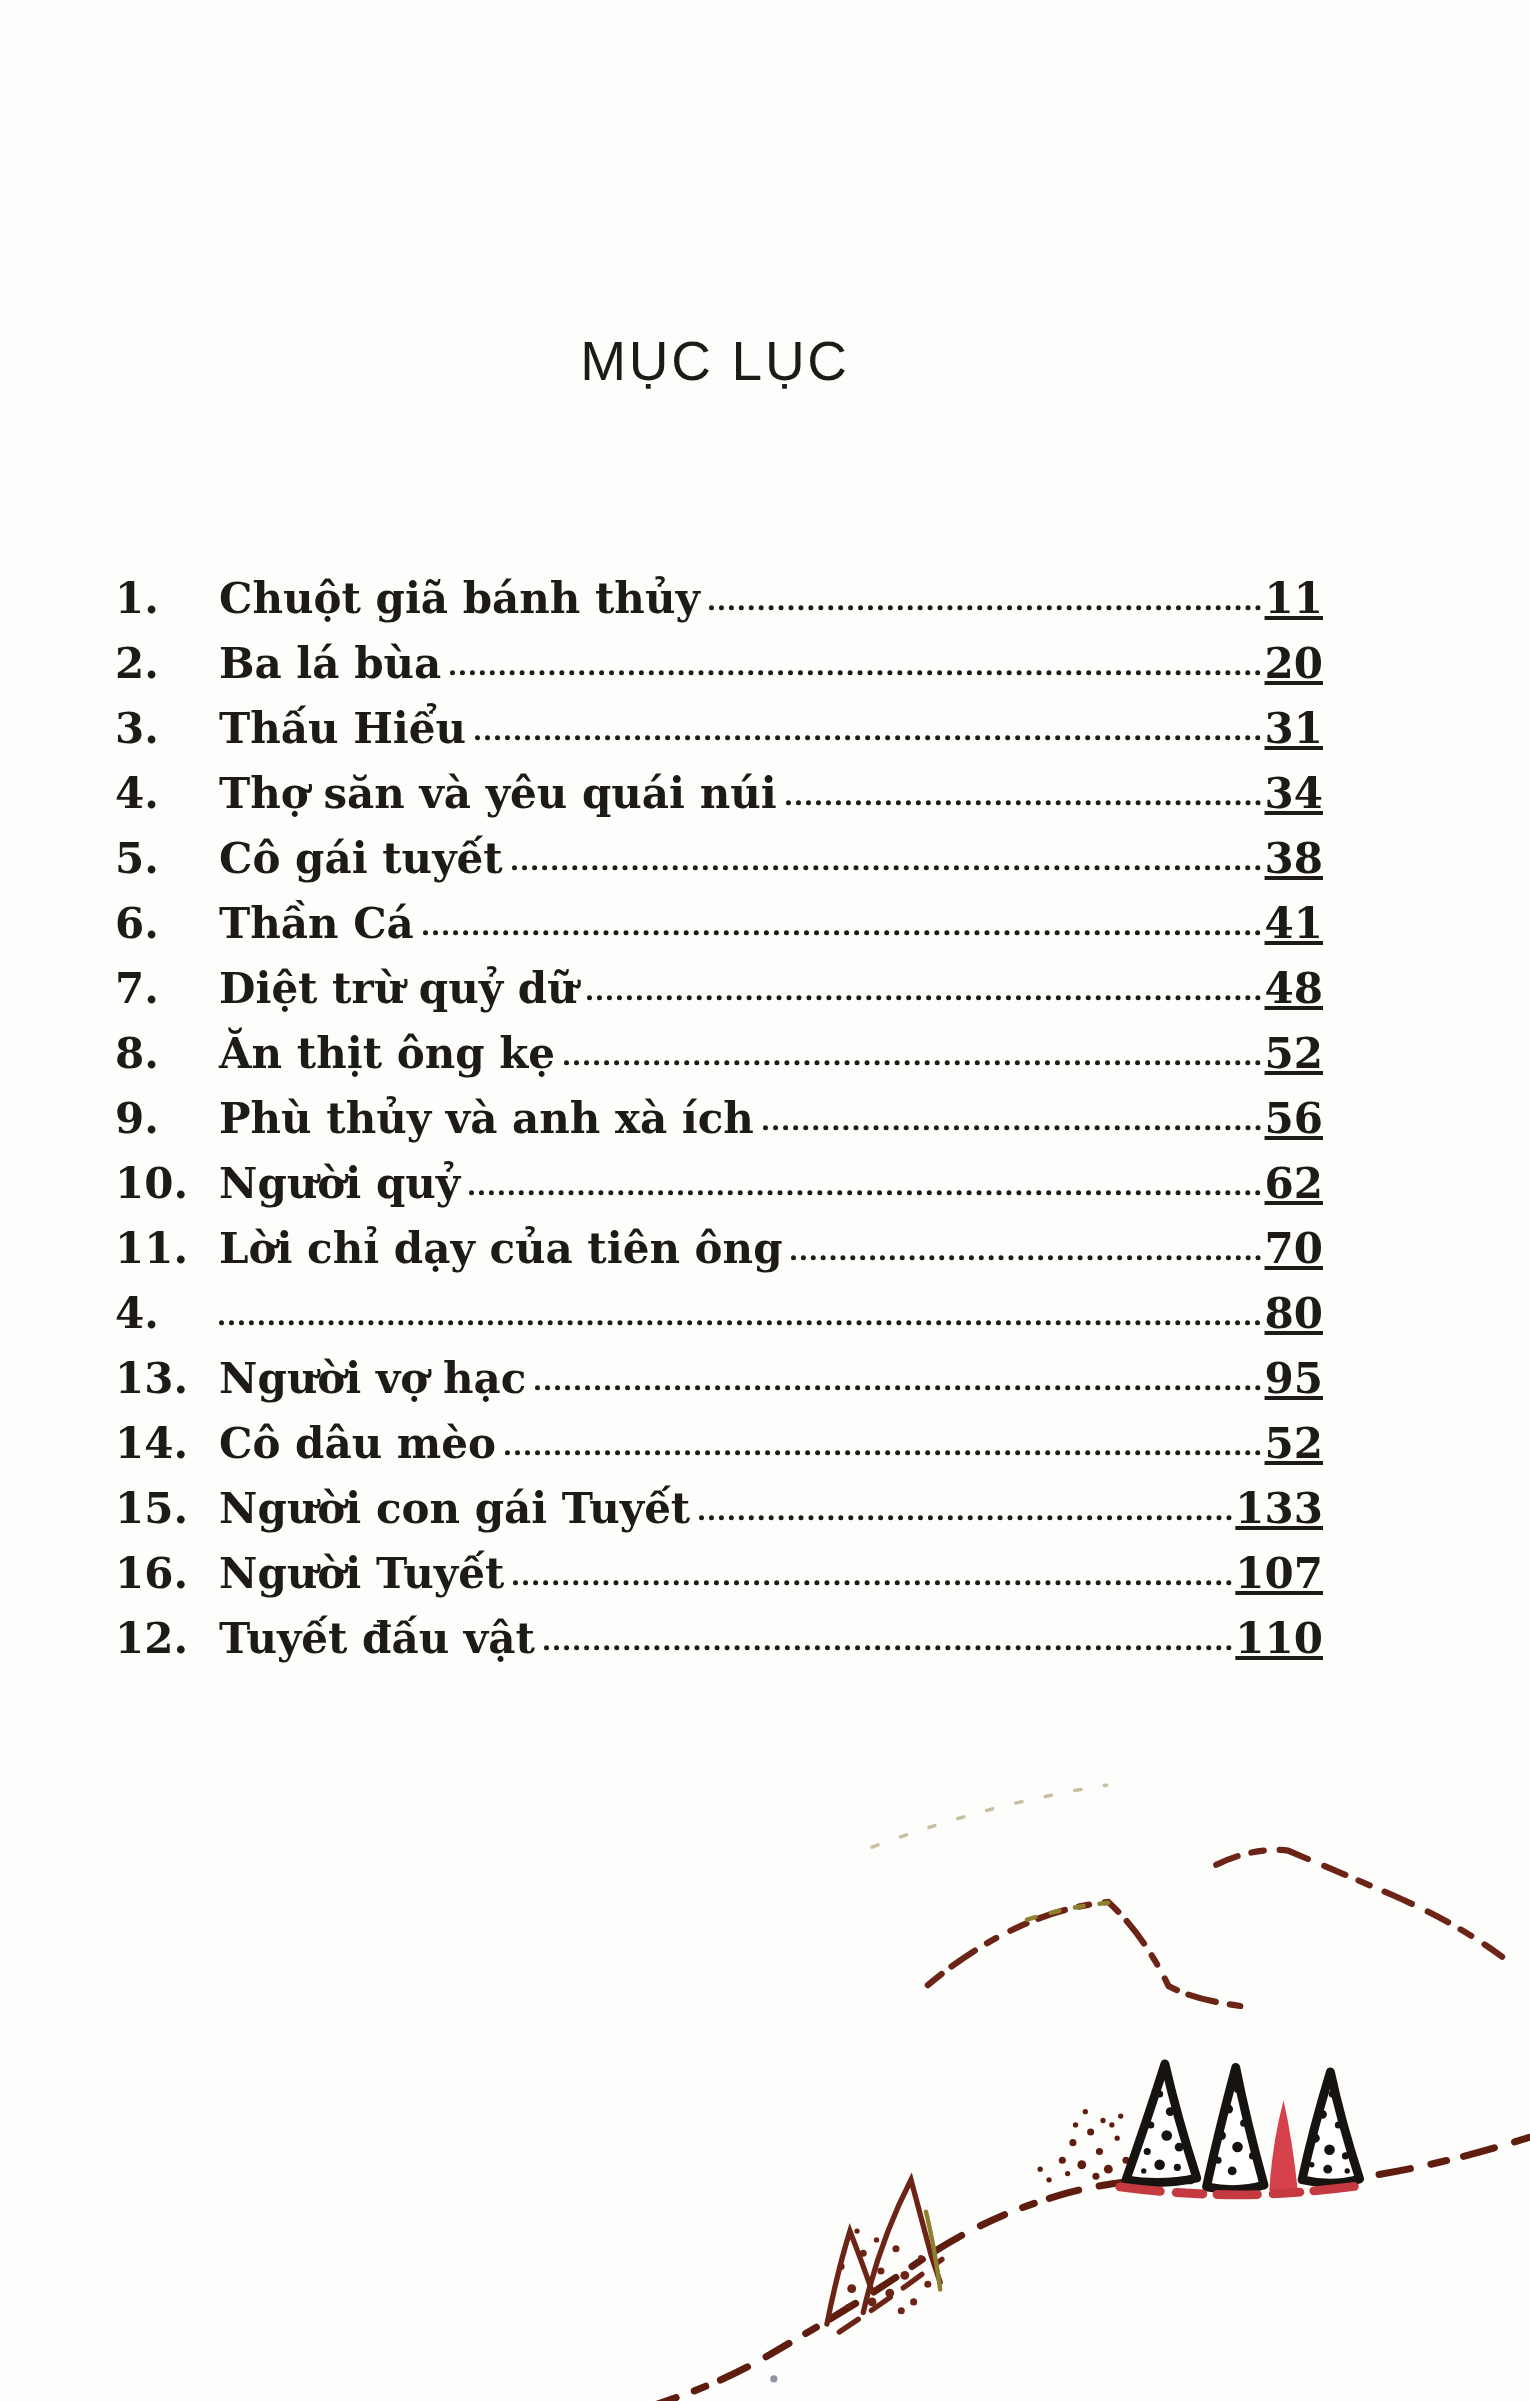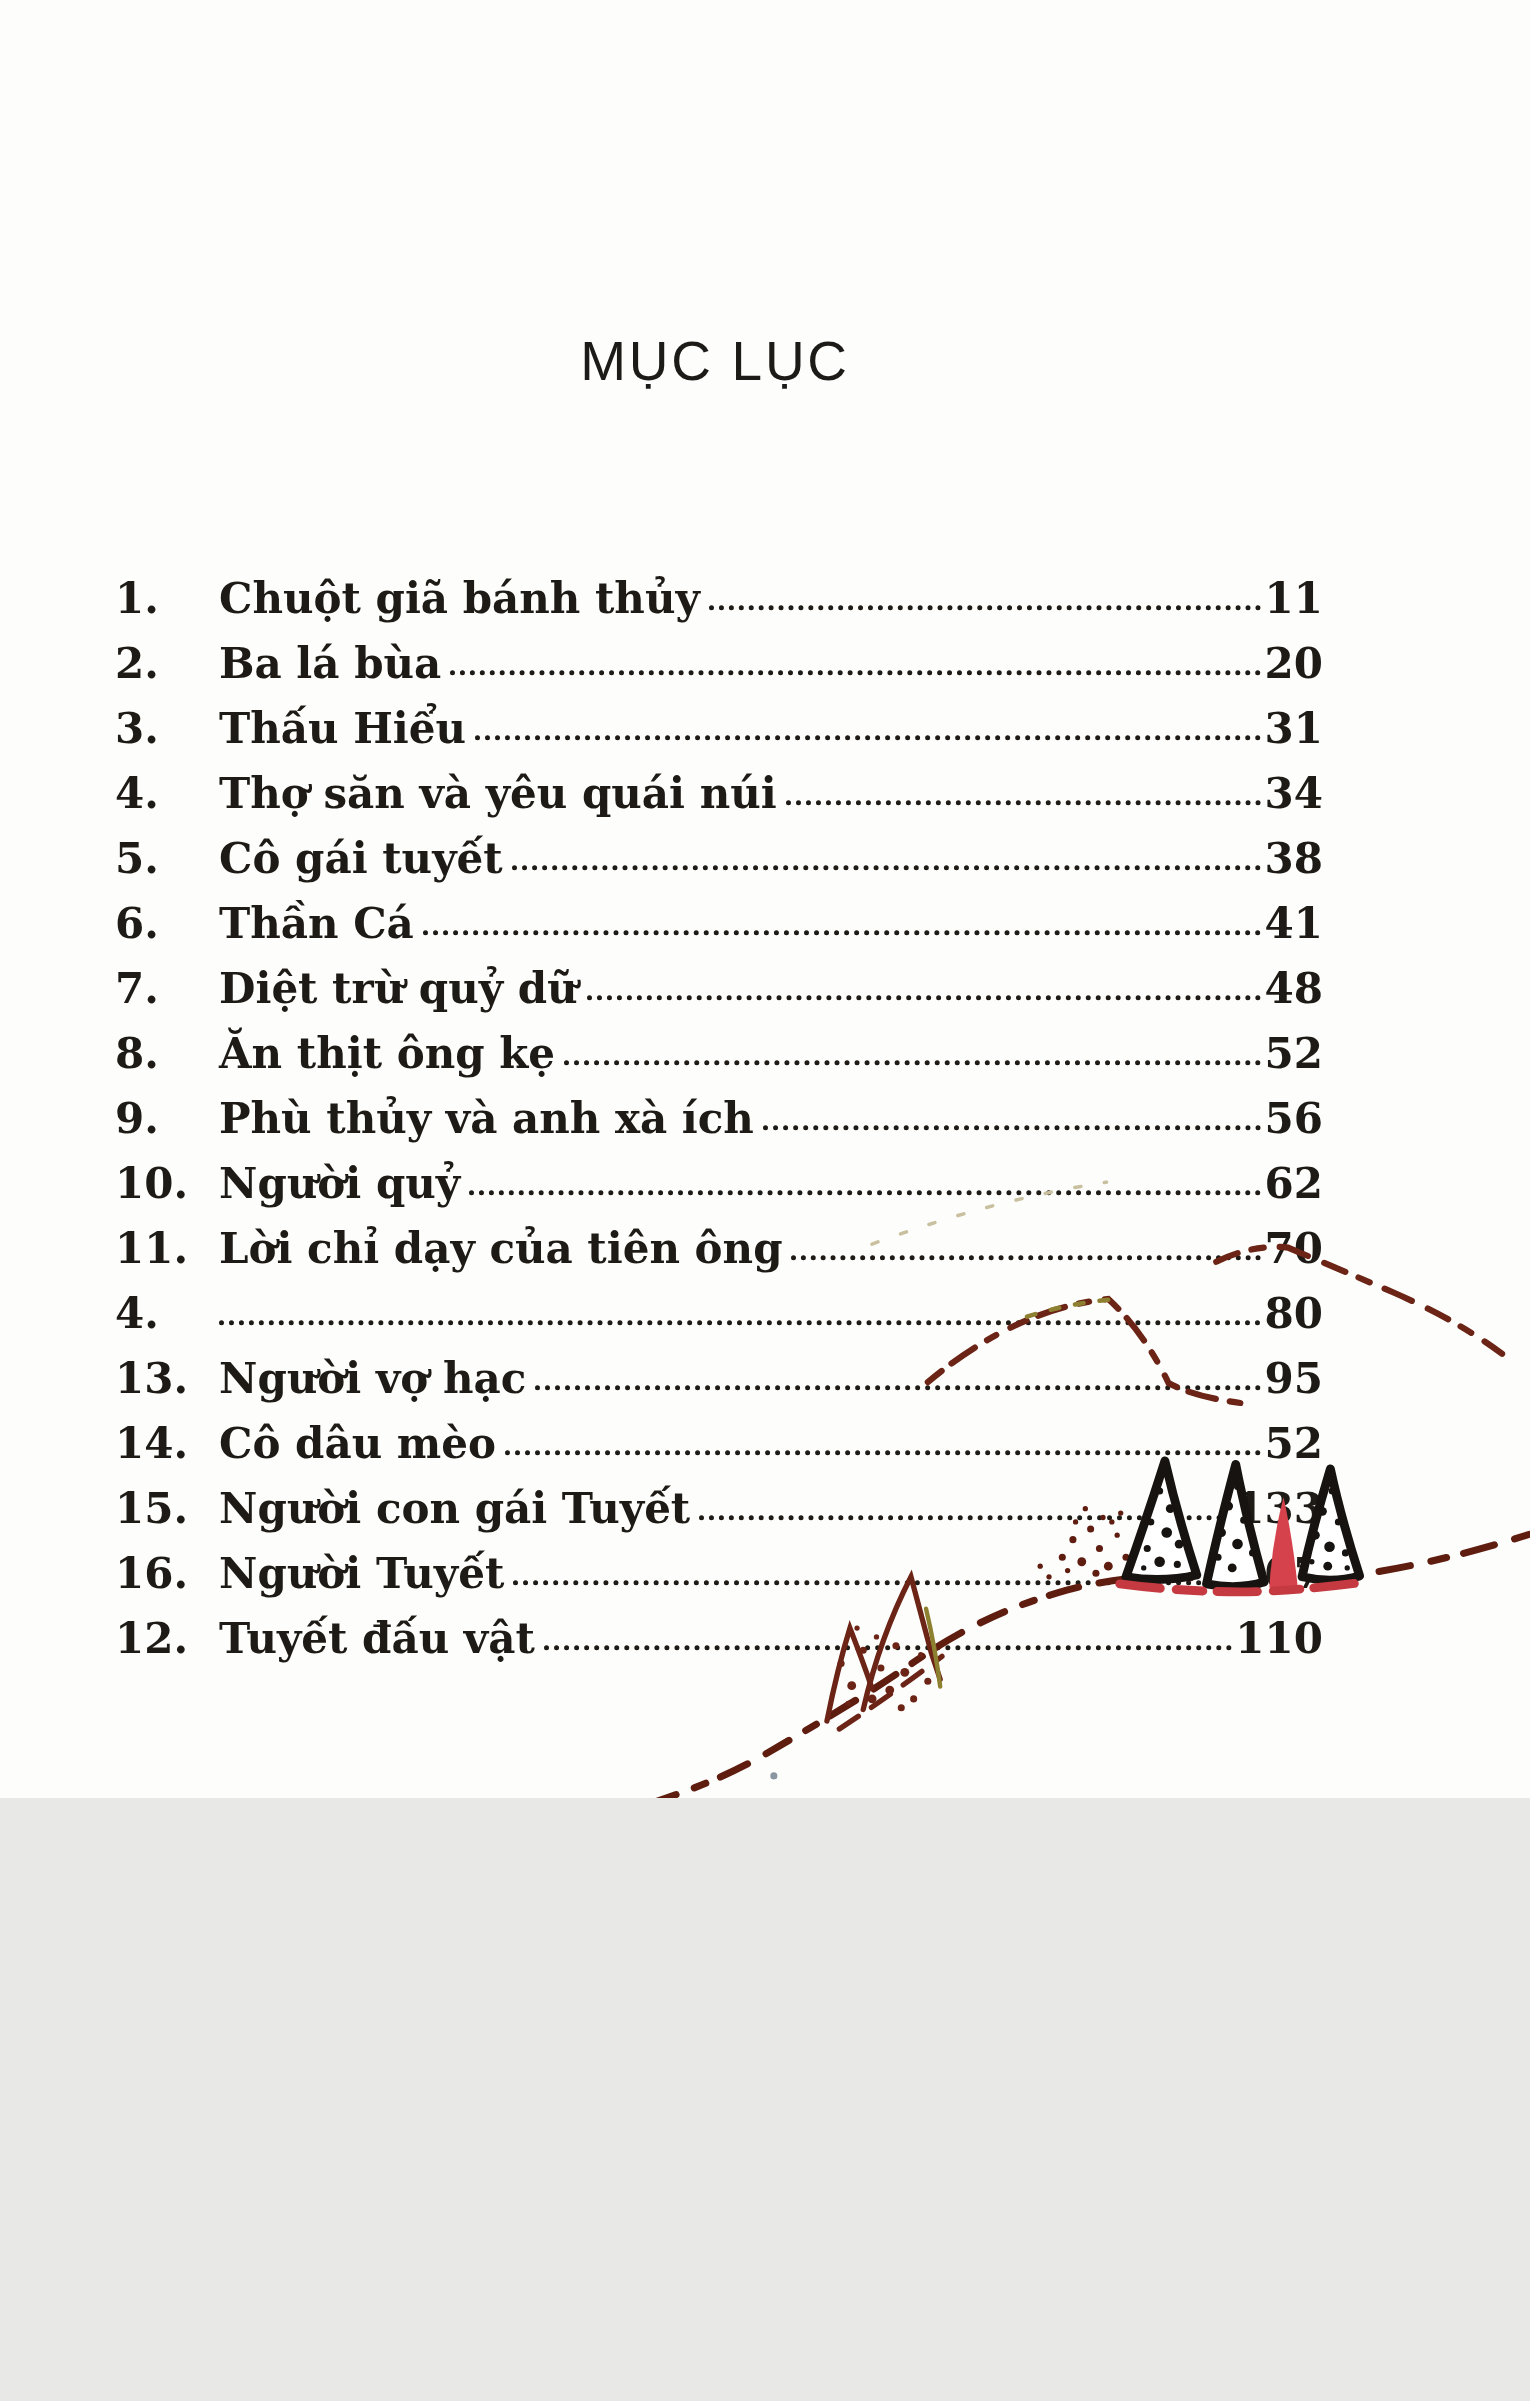--- a/index.html
+++ b/index.html
@@ -1,19 +1,19 @@
 <!DOCTYPE html>
 <html style="font-size:14px"><head>
 <meta charset="utf-8">
 <style>
   html,body{margin:0;padding:0;}
   body{background:#e8e8e6;}
   .page{
     position:relative;
-    width:1530px;height:1798px;
+    width:1530px;height:2401px;
     margin:0 auto;
     background:#fdfdfb;
     overflow:hidden;
     font-family:"DejaVu Serif", serif;
     color:#1e1b17;
   }
   .page-title{
     position:absolute;
     top:329px;left:0;width:100%;
     text-align:center;
@@ -49,20 +49,21 @@
   .dot-leader{
     flex:1 1 auto;
     min-width:35px;
     height:0;
     border-bottom:5.3px dotted #1e1b17;
     margin-right:3.5px;
     transform:translateY(-2.7px);
   }
   .toc-page{
     flex:0 0 auto;
+    text-decoration:underline;
   }
   .illustration{
     position:absolute;
     left:0;bottom:0;
     width:1530px;height:630px;
     pointer-events:none;
   }
 </style>
 </head>
 <body>

